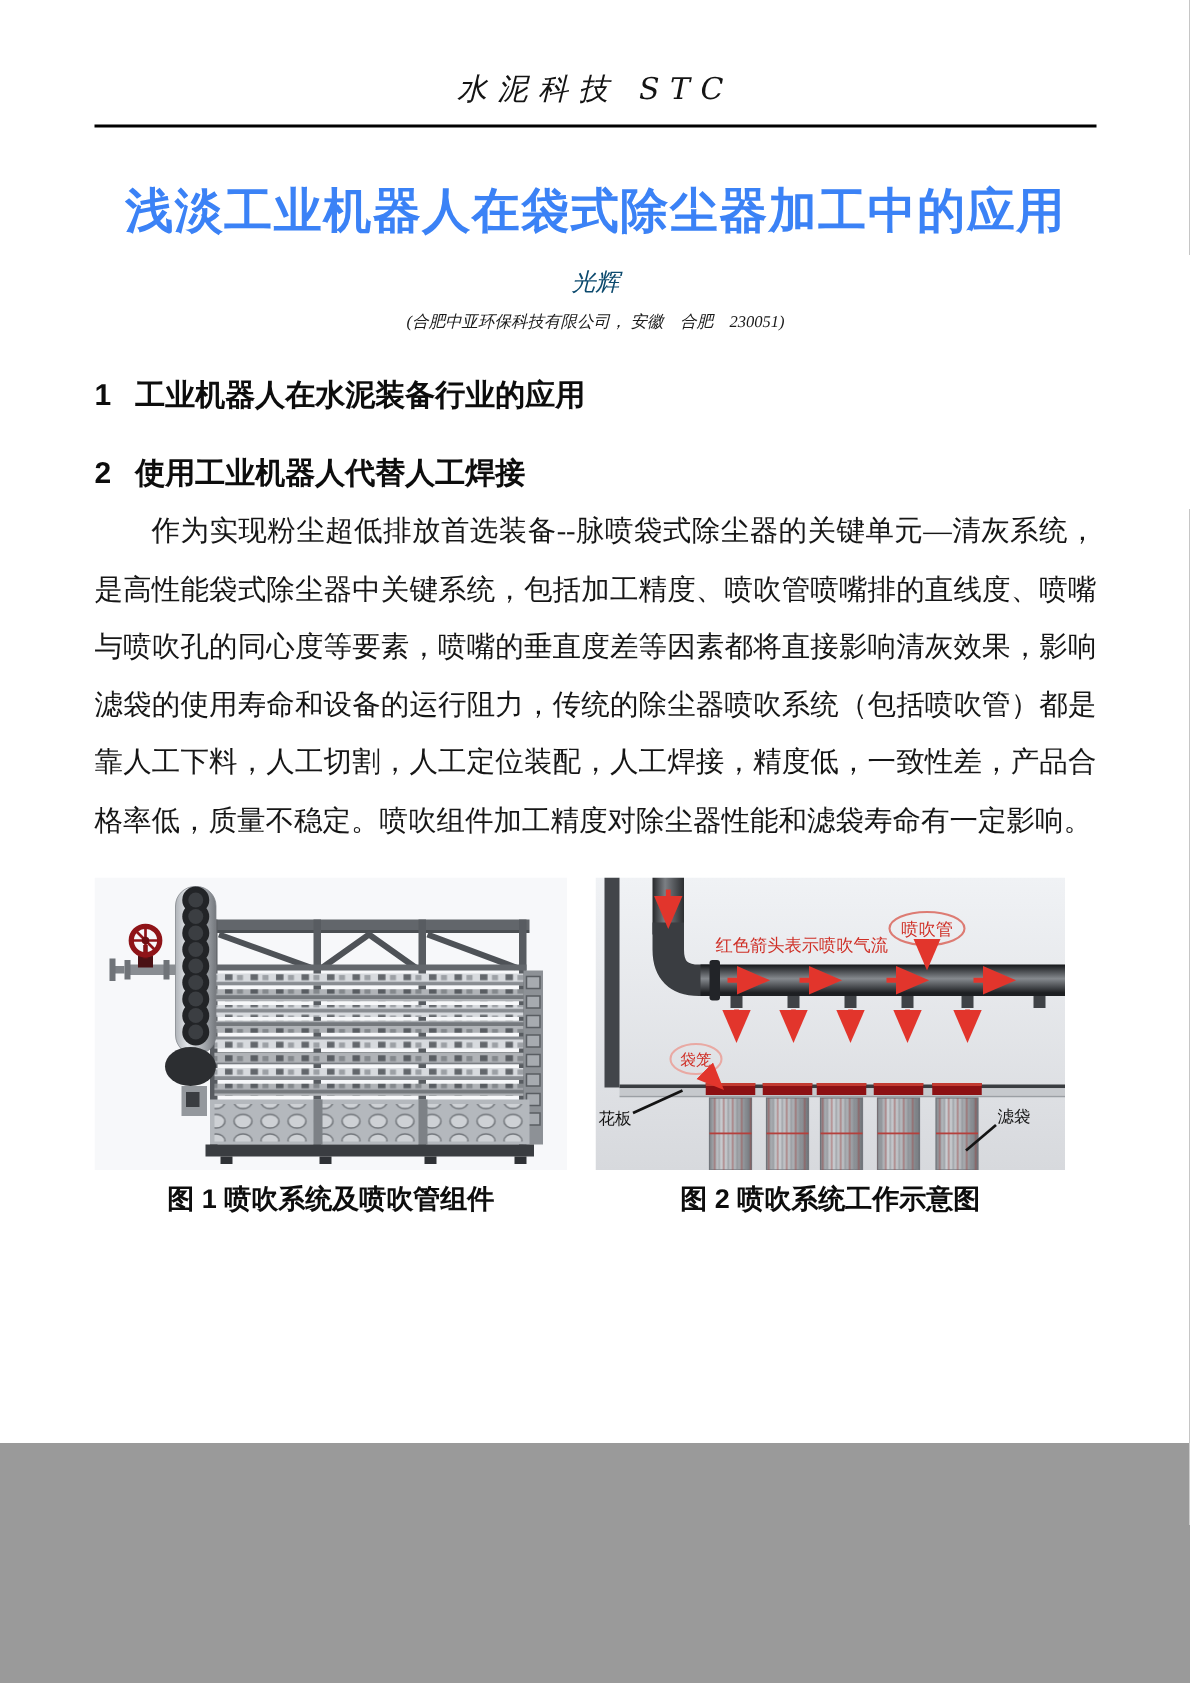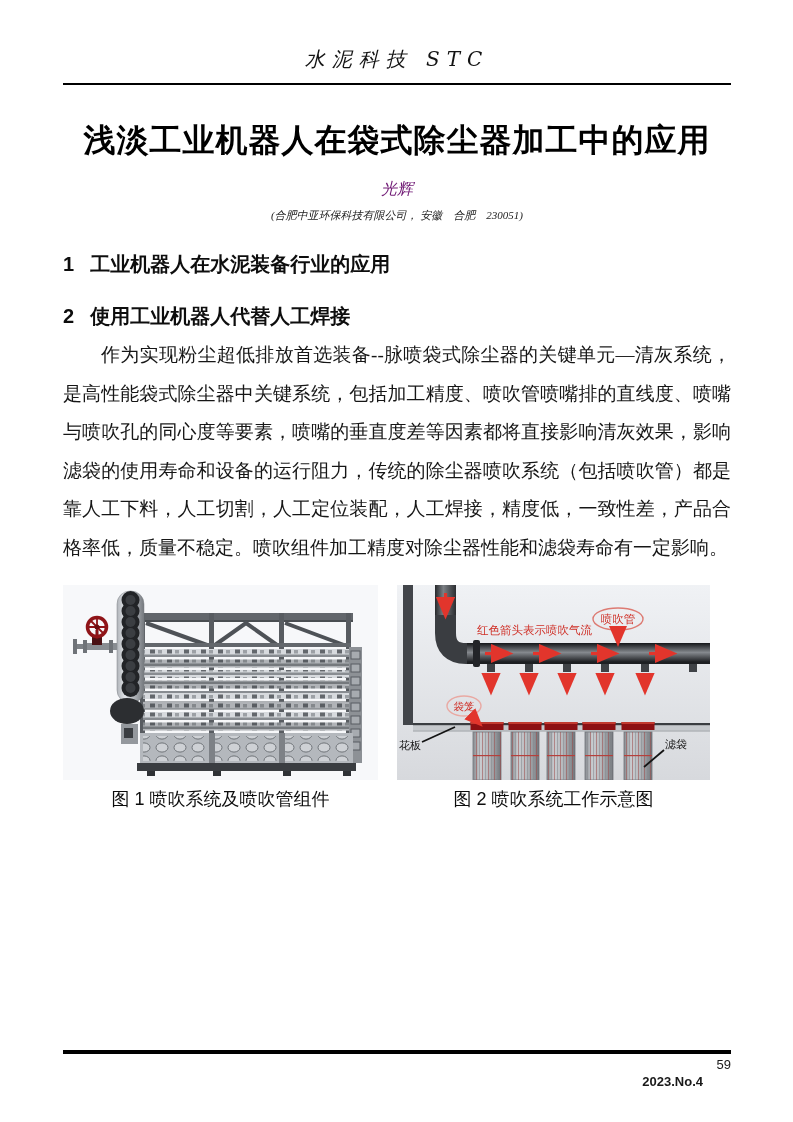--- a/index.html
+++ b/index.html
@@ -1,18 +1,18 @@
 <!DOCTYPE html>
 <html><head>
 <meta charset="utf-8">
 <style>
   html,body{margin:0;padding:0;background:#9a9a9a;}
   .page{
     position:relative;
-    width:793px;height:1122px;
+    width:793px;height:962px;
     margin:0 auto;
     background:#ffffff;
     overflow:hidden;
     font-family:"Liberation Serif","DejaVu Serif",serif;
     color:#111;
   }
   .content{padding:0 62px 0 63px;}
   
   .journal-header{
     margin-top:44px;
@@ -27,26 +27,26 @@
   .header-rule{border:none;border-top:2.5px solid #000;margin:9px 0 0 0;}
   
   .article-title{
     margin:34px 0 0 0;
     text-align:center;
     font-family:"Liberation Sans","DejaVu Sans",sans-serif;
     font-weight:700;
     font-size:32px;
     line-height:42px;
     letter-spacing:1px;
-    color:#000000;
+    color:#3b82f6;
   }
   .author{
     margin-top:17px;text-align:center;
     font-style:italic;
-    font-size:16px;line-height:22px;color:#701a75;
+    font-size:16px;line-height:22px;color:#0c4a6e;
   }
   .affiliation{
     margin-top:3px;text-align:center;
     font-style:italic;
     font-size:11px;line-height:24px;color:#1a1a1a;
   }
   
   .section-heading{
     margin:22px 0 0 0;
     font-family:"Liberation Sans","DejaVu Sans",sans-serif;
@@ -64,21 +64,21 @@
     text-indent:2em;
     color:#161616;
   }
   
   .figures{display:flex;gap:19px;margin-top:17px;align-items:flex-start;}
   .figure{display:flex;flex-direction:column;}
   .fig-image{display:block;}
   .fig-caption{
     margin-top:8px;text-align:center;
     font-family:"Liberation Sans","DejaVu Sans",sans-serif;
-    font-weight:400;font-size:18px;line-height:22px;color:#0d0d0d;
+    font-weight:700;font-size:18px;line-height:22px;color:#0d0d0d;
   }
   
   .footer{
     position:absolute;left:63px;top:1050px;width:668px;
     border-top:4px solid #000;
     font-family:"Liberation Sans","DejaVu Sans",sans-serif;
     font-size:13px;color:#1a1a1a;
   }
   .footer .page-num{display:block;text-align:right;margin-top:3px;}
   .footer .issue{position:absolute;right:28px;top:20px;font-weight:bold;}

